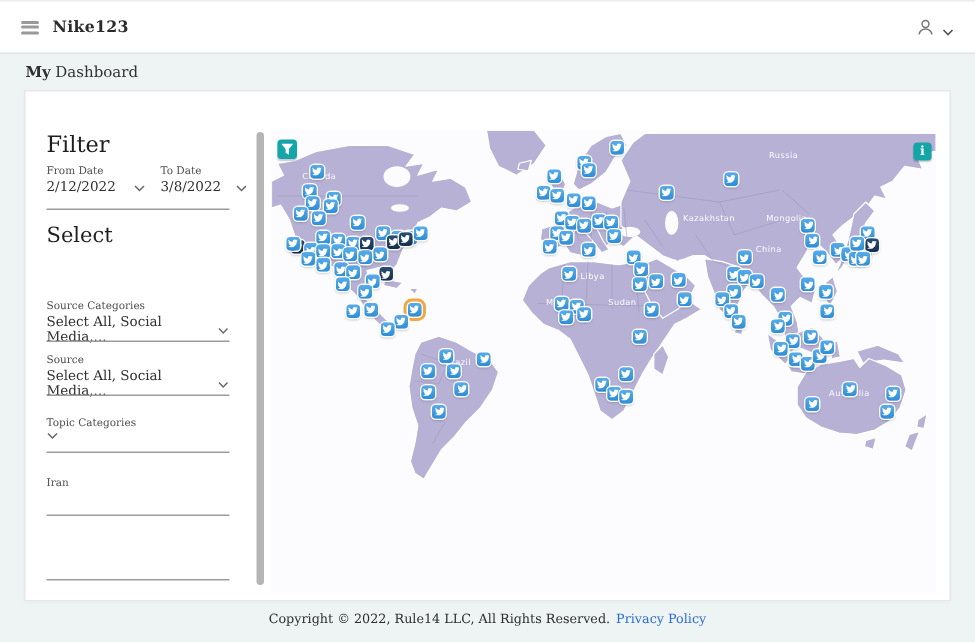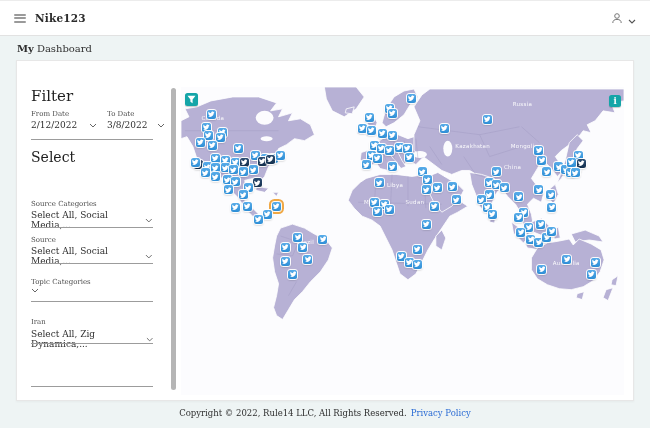--- a/index.html
+++ b/index.html
@@ -141,26 +141,20 @@
 
     <div class="abs flabel" style="top:193px">Topic Categories</div>
     <div class="abs fvalue" style="top:203px">
       <svg width="8" height="5" viewBox="0 0 8 5">
           <path d="M1,1 L4,4 L7,1" fill="none" stroke="#666" stroke-width="1"></path>
         </svg>
     </div>
     <div class="abs divider" style="top:216px"></div>
 
     <div class="abs flabel" style="top:233px">Iran</div>
-    <div class="abs fvalue" style="top:244px">
-      <span>Select All, Zig Dynamica,...</span>
-      <svg width="8" height="5" viewBox="0 0 8 5">
-          <path d="M1,1 L4,4 L7,1" fill="none" stroke="#666" stroke-width="1"></path>
-        </svg>
-    </div>
     <div class="abs divider" style="top:258px"></div>
 
     <div class="abs divider" style="top:301px"></div>
   </div>
 
   <div class="vscroll">
     <div class="thumb"></div>
   </div>
 
   <div class="map">

